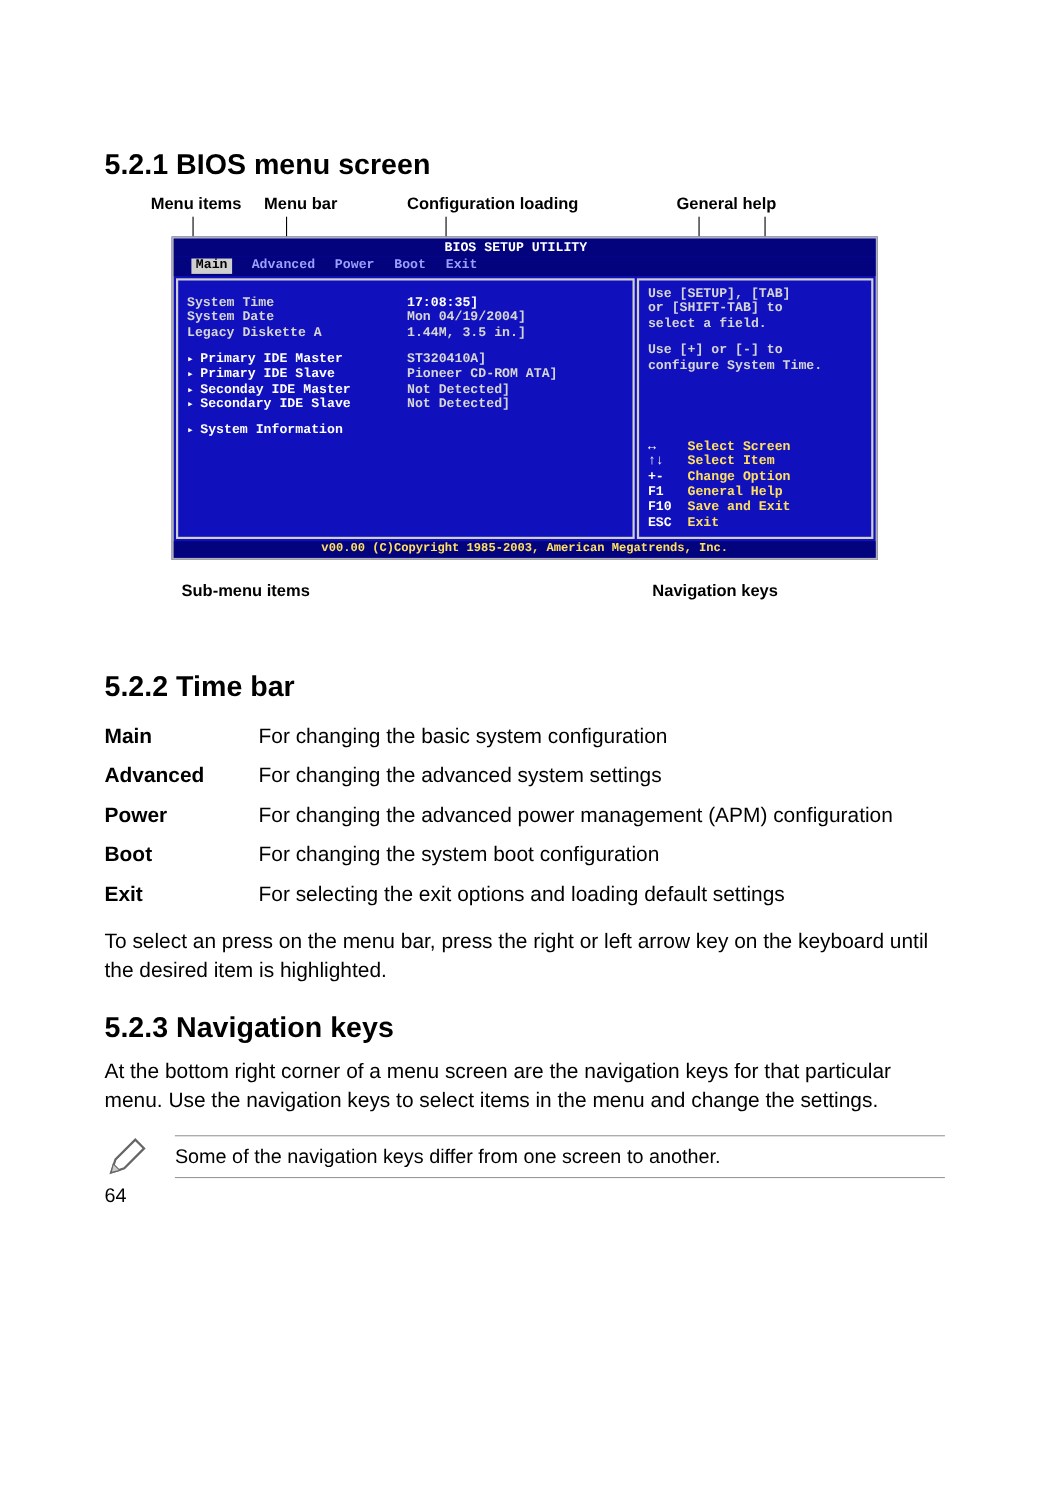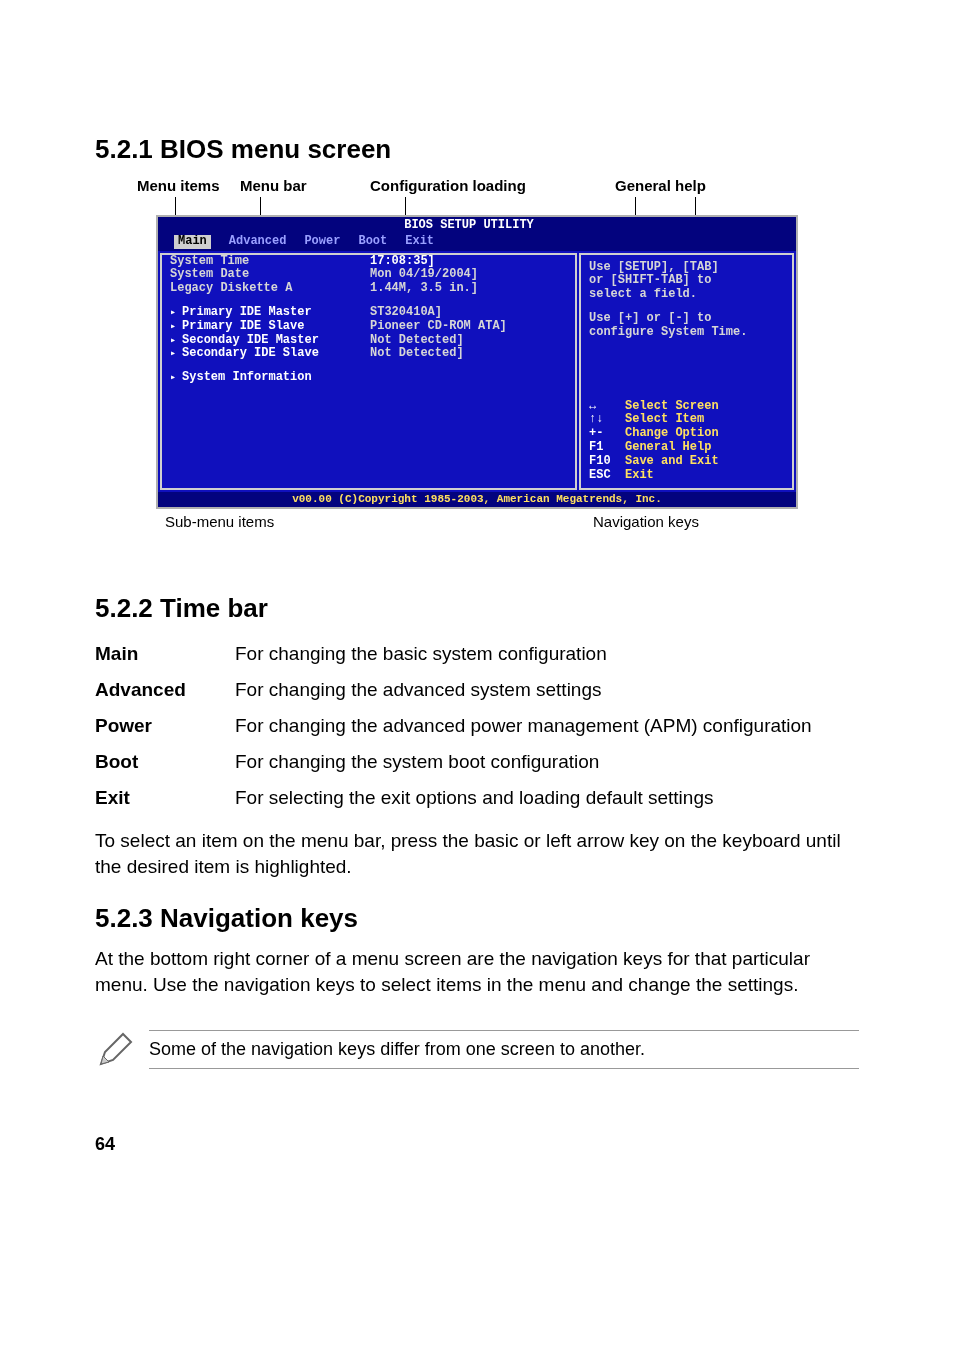--- a/index.html
+++ b/index.html
@@ -68,21 +68,21 @@
   .bios-tabs span { color: #9aa0ff; }
   .bios-tabs .sel { background: #cfcfcf; color: #000; padding: 0 4px; }
   .bios-body {
     display: flex;
     align-items: stretch;
   }
   .panel-left {
     flex: 1;
     border: 2px solid #d0d0d0;
     margin: 2px;
-    padding: 0 8px;
+    padding: 14px 8px;
     display: flex;
   }
   .left-col {
     width: 200px;
     color: #d6d6d6;
   }
   .left-col .sub { color: #fff; }
   .left-col .caret::before { content: "▸ "; color: #fff; font-size:10px;}
   .right-col {
     color: #d6d6d6;
@@ -106,51 +106,50 @@
     color: #ffe060;
     text-align: center;
     padding: 1px 0;
     font-size: 11px;
   }
   
   .below-row {
     position: relative;
     height: 20px;
     font-size: 15px;
-    font-weight: normal;
-    margin-top: 4px;
+    font-weight: bold;
+    margin-top: 20px;
     margin-bottom: 60px;
   }
   
   table.defs {
     border-collapse: collapse;
     font-size: 19px;
     margin: 6px 0 12px 0;
   }
   table.defs td { vertical-align: top; padding: 7px 0; }
   table.defs td.term { font-weight: bold; width: 140px; }
   
   .note {
     display: flex;
     align-items: flex-start;
-    gap: 14px;
-    margin-top: 32px;
+    gap: 24px;
+    margin-top: 18px;
   }
   .note-icon svg { width: 40px; height: 40px; }
   .note-text {
     flex: 1;
     font-size: 18px;
     border-top: 1px solid #999;
     border-bottom: 1px solid #999;
     padding: 8px 0;
   }
   .page-num {
-    font-weight: bold;
+    font-weight: normal;
     font-size: 18px;
-    margin-top: 60px;
   }
 </style>
 </head>
 <body>
 
 <div class="page">
 
   <h2 class="section">5.2.1  BIOS menu screen</h2>
 
   <div class="label-row">
@@ -245,21 +244,21 @@
           <td class="term">Boot</td>
           <td>For changing the system boot configuration</td>
         </tr>
     <tr>
           <td class="term">Exit</td>
           <td>For selecting the exit options and loading default settings</td>
         </tr>
   </tbody>
     </table>
 
-  <p class="body">To select an item on the menu bar, press the basic or left arrow key on the keyboard until the desired item is highlighted.</p>
+  <p class="body">To select an press on the menu bar, press the right or left arrow key on the keyboard until the desired item is highlighted.</p>
 
   <h2 class="section">5.2.3  Navigation keys</h2>
   <p class="body">At the bottom right corner of a menu screen are the navigation keys for that particular menu. Use the navigation keys to select items in the menu and change the settings.</p>
 
   <div class="note">
     <div class="note-icon">
       <svg viewBox="0 0 40 40">
           <path d="M6 34 L10 22 L28 4 L36 12 L18 30 Z" fill="none" stroke="#666" stroke-width="2"></path>
           <path d="M6 34 L14 32 L8 26 Z" fill="#ccc" stroke="#666" stroke-width="1"></path>
         </svg>

